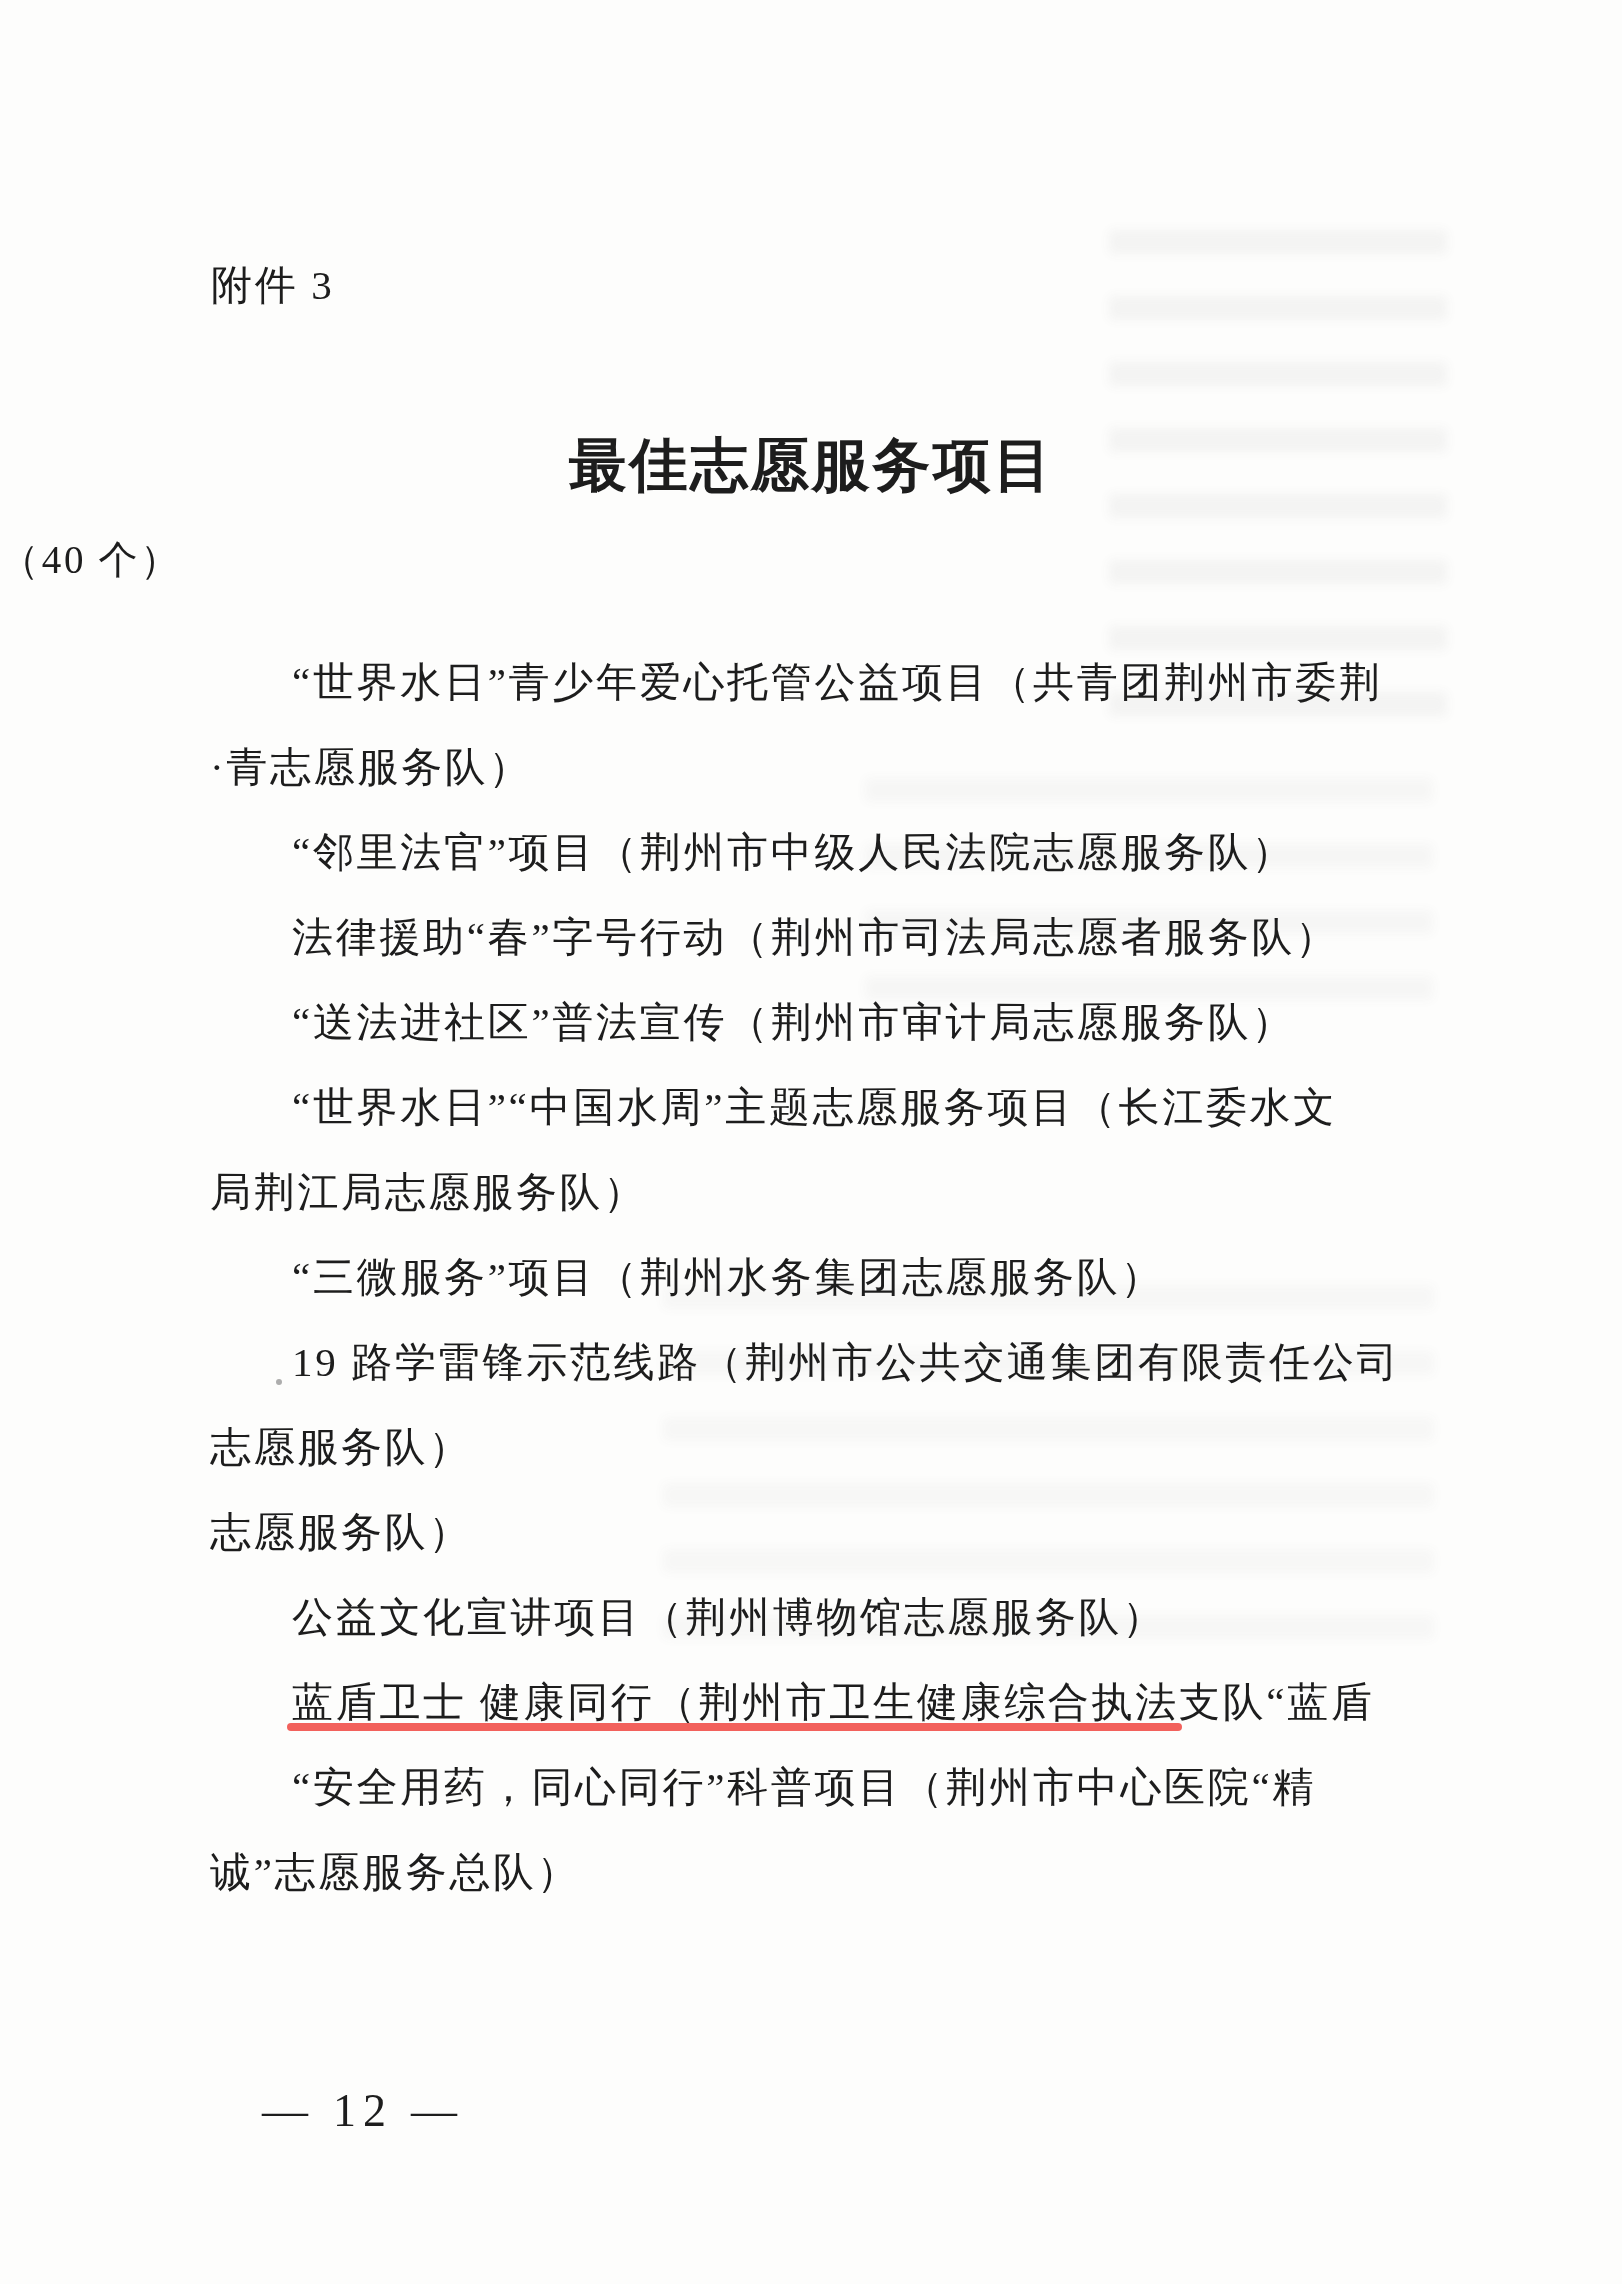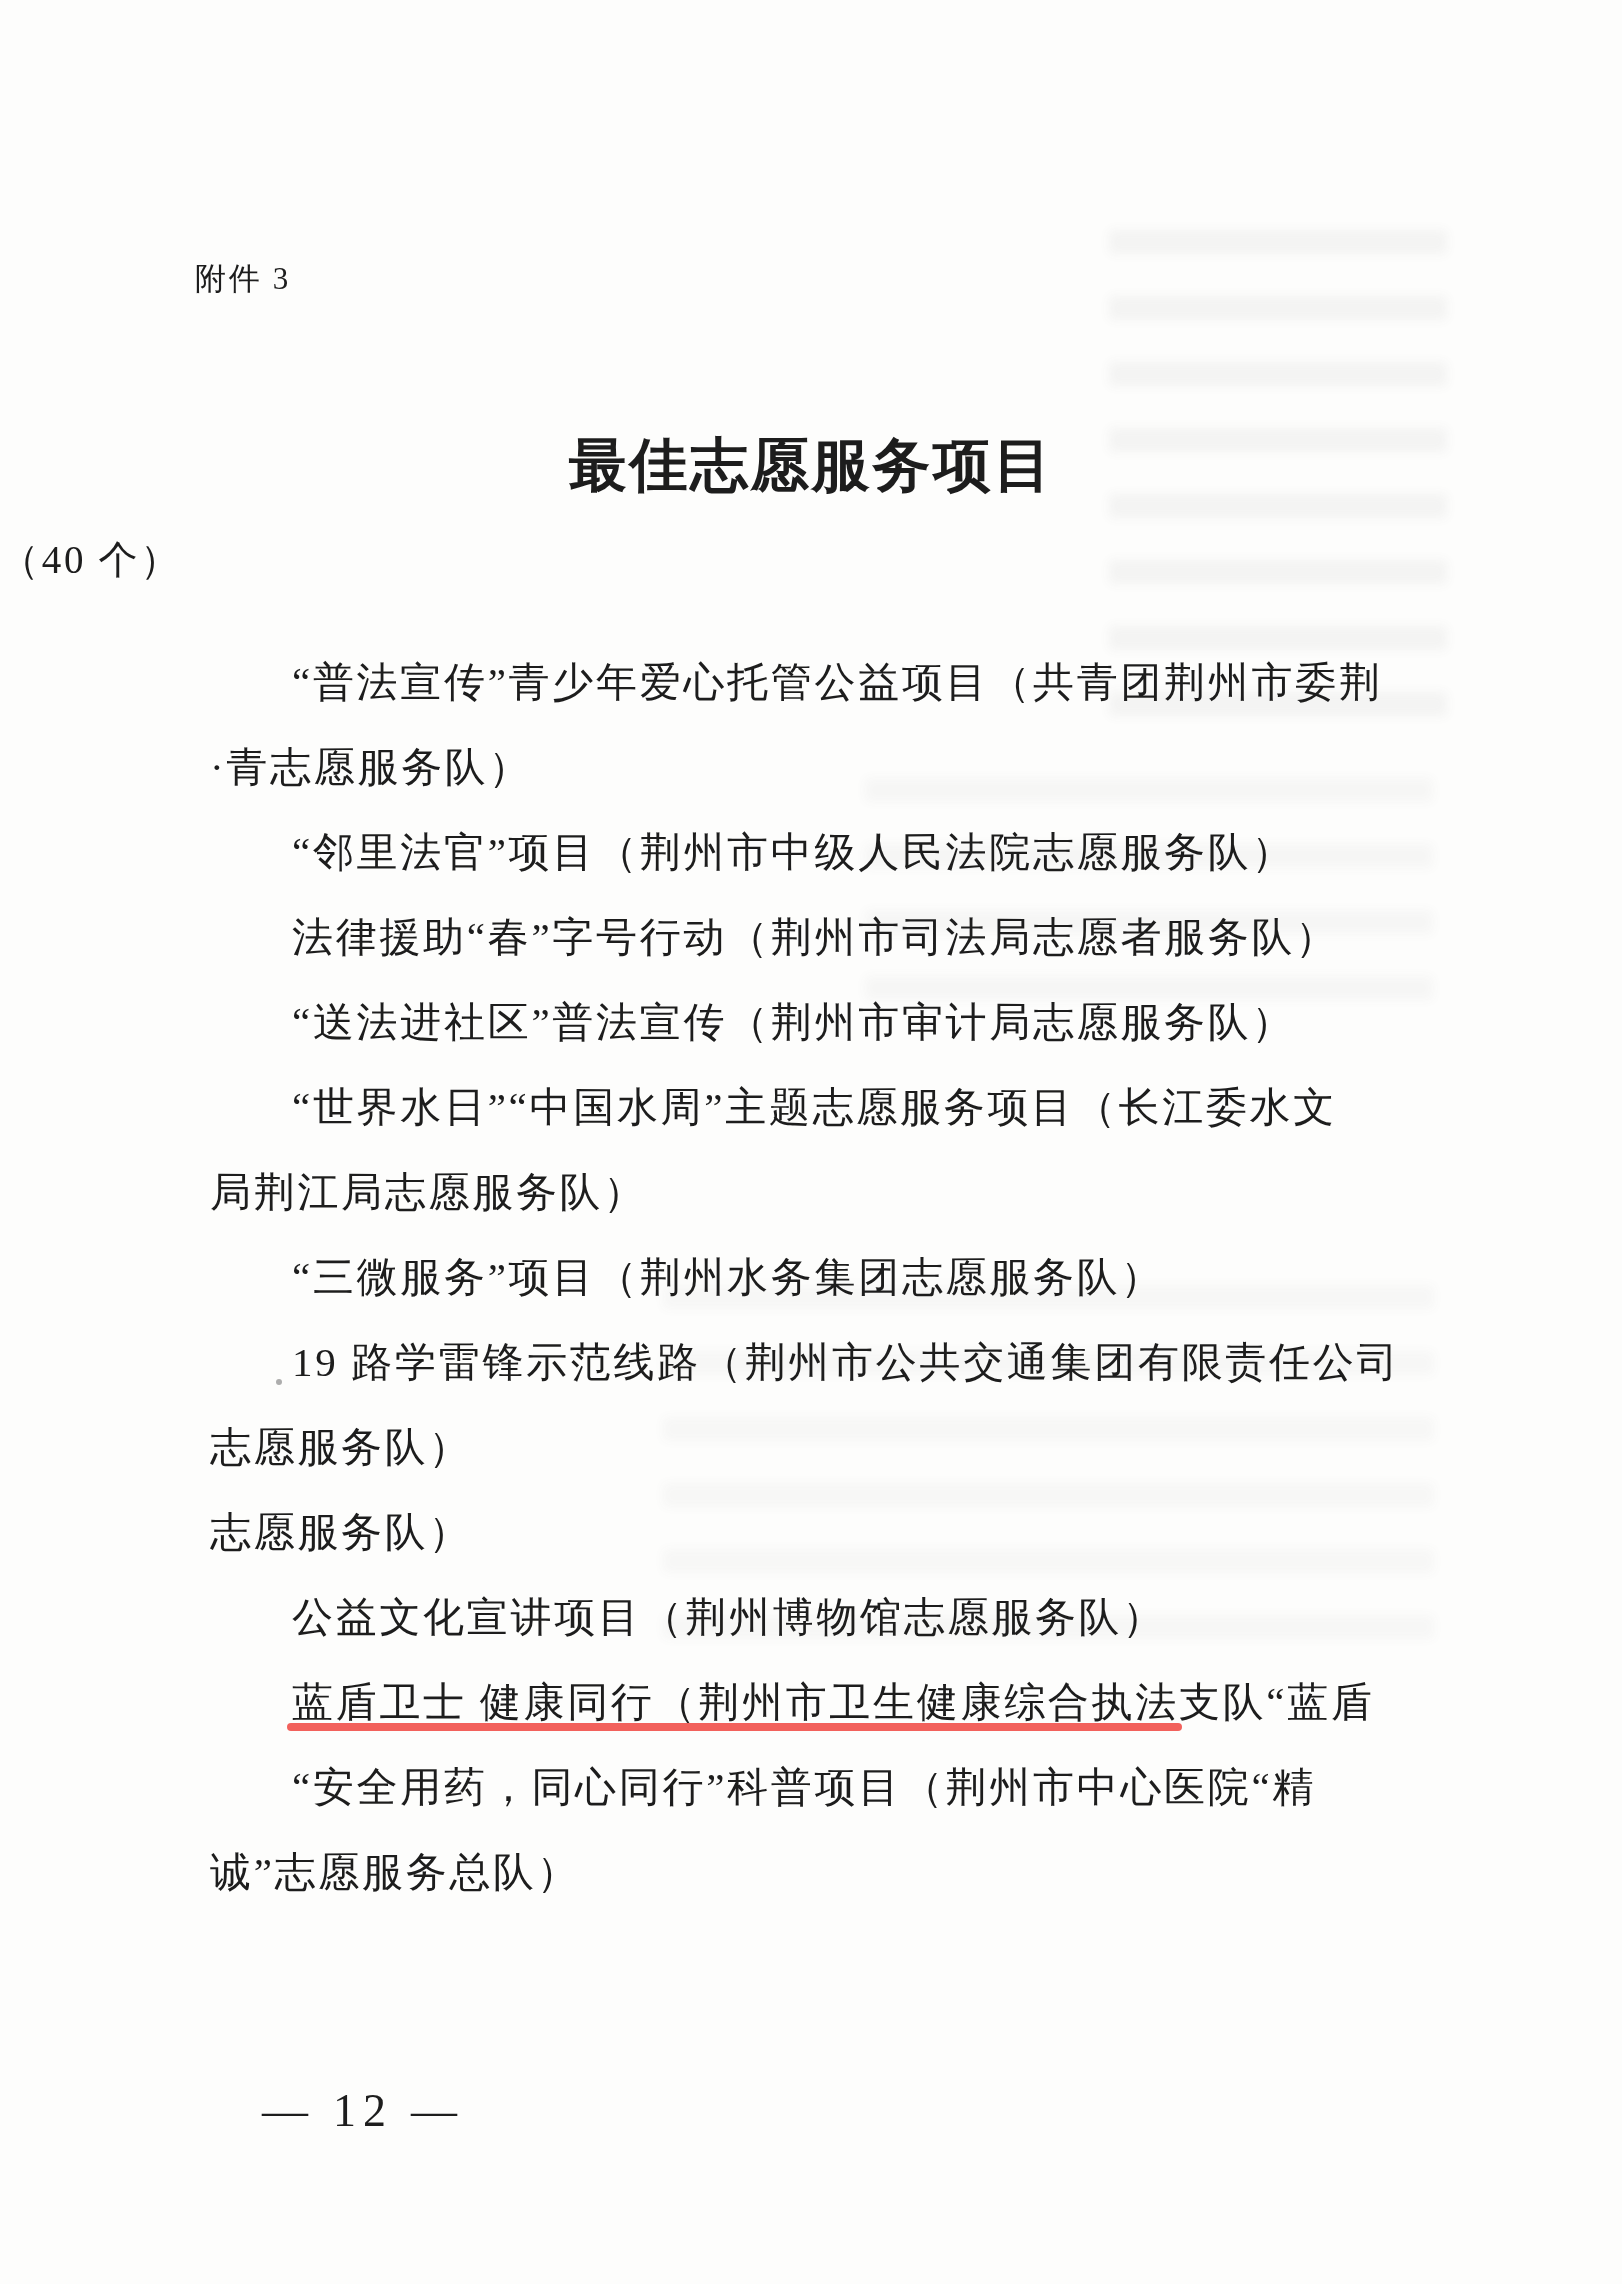--- a/index.html
+++ b/index.html
@@ -22,23 +22,23 @@
     filter: blur(5.4px);
     opacity: 0.055;
     background: repeating-linear-gradient(to bottom, #5a5a5a 0 24px, transparent 24px 66px);
     pointer-events: none;
   }
   .ghost.g2 { opacity: 0.04; }
   .ghost.g3 { opacity: 0.035; }
 
   .attachment-label {
     position: absolute;
-    left: 195px;
+    left: 211px;
     top: 258px;
-    font-size: 31px;
+    font-size: 41px;
     letter-spacing: 2.7px;
     white-space: nowrap;
   }
   .doc-title {
     position: absolute;
     left: 0;
     top: 427px;
     width: 1623px;
     text-align: center;
     font-size: 58px;
@@ -107,21 +107,21 @@
   <div class="ghost g2" style="left:865px; top:778px; width:568px; height:223px;"></div>
   <div class="ghost g3" style="left:663px; top:1285px; width:771px; height:379px;"></div>
 
   <div class="attachment-label">附件 3</div>
 
   <div class="doc-title">最佳志愿服务项目</div>
 
   <div class="doc-subtitle">（40 个）</div>
 
   <div class="body-text">
-    <div class="line indent">“普法宣传”青少年爱心托管公益项目（共青团荆州市委荆</div>
+    <div class="line indent">“世界水日”青少年爱心托管公益项目（共青团荆州市委荆</div>
     <div class="line">·青志愿服务队）</div>
     <div class="line indent">“邻里法官”项目（荆州市中级人民法院志愿服务队）</div>
     <div class="line indent">法律援助“春”字号行动（荆州市司法局志愿者服务队）</div>
     <div class="line indent">“送法进社区”普法宣传（荆州市审计局志愿服务队）</div>
     <div class="line indent">“世界水日”“中国水周”主题志愿服务项目（长江委水文</div>
     <div class="line">局荆江局志愿服务队）</div>
     <div class="line indent">“三微服务”项目（荆州水务集团志愿服务队）</div>
     <div class="line indent">19 路学雷锋示范线路（荆州市公共交通集团有限责任公司</div>
     <div class="line">志愿服务队）</div>
     <div class="line">志愿服务队）</div>

